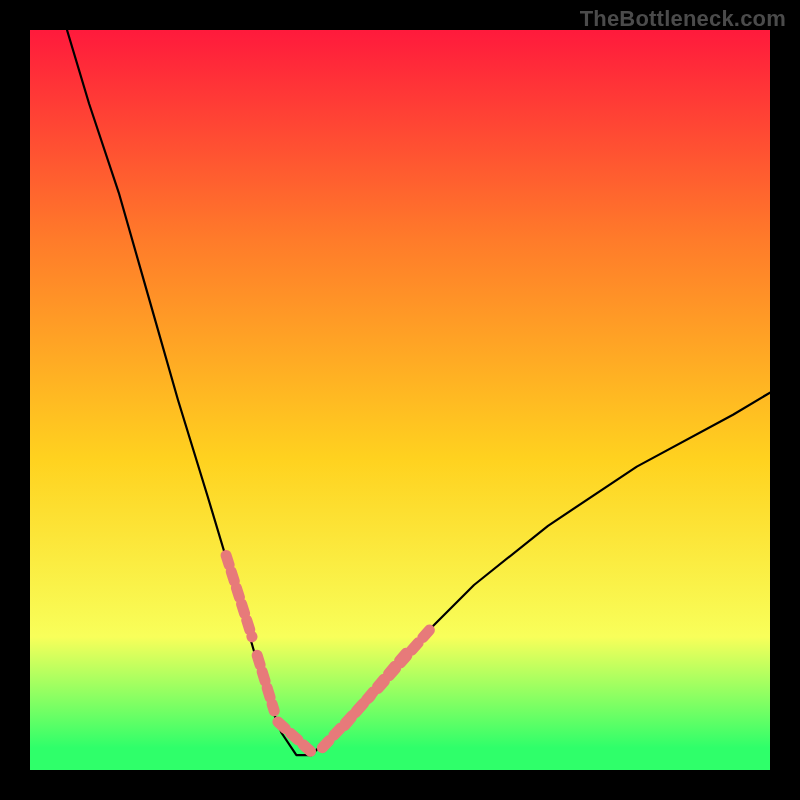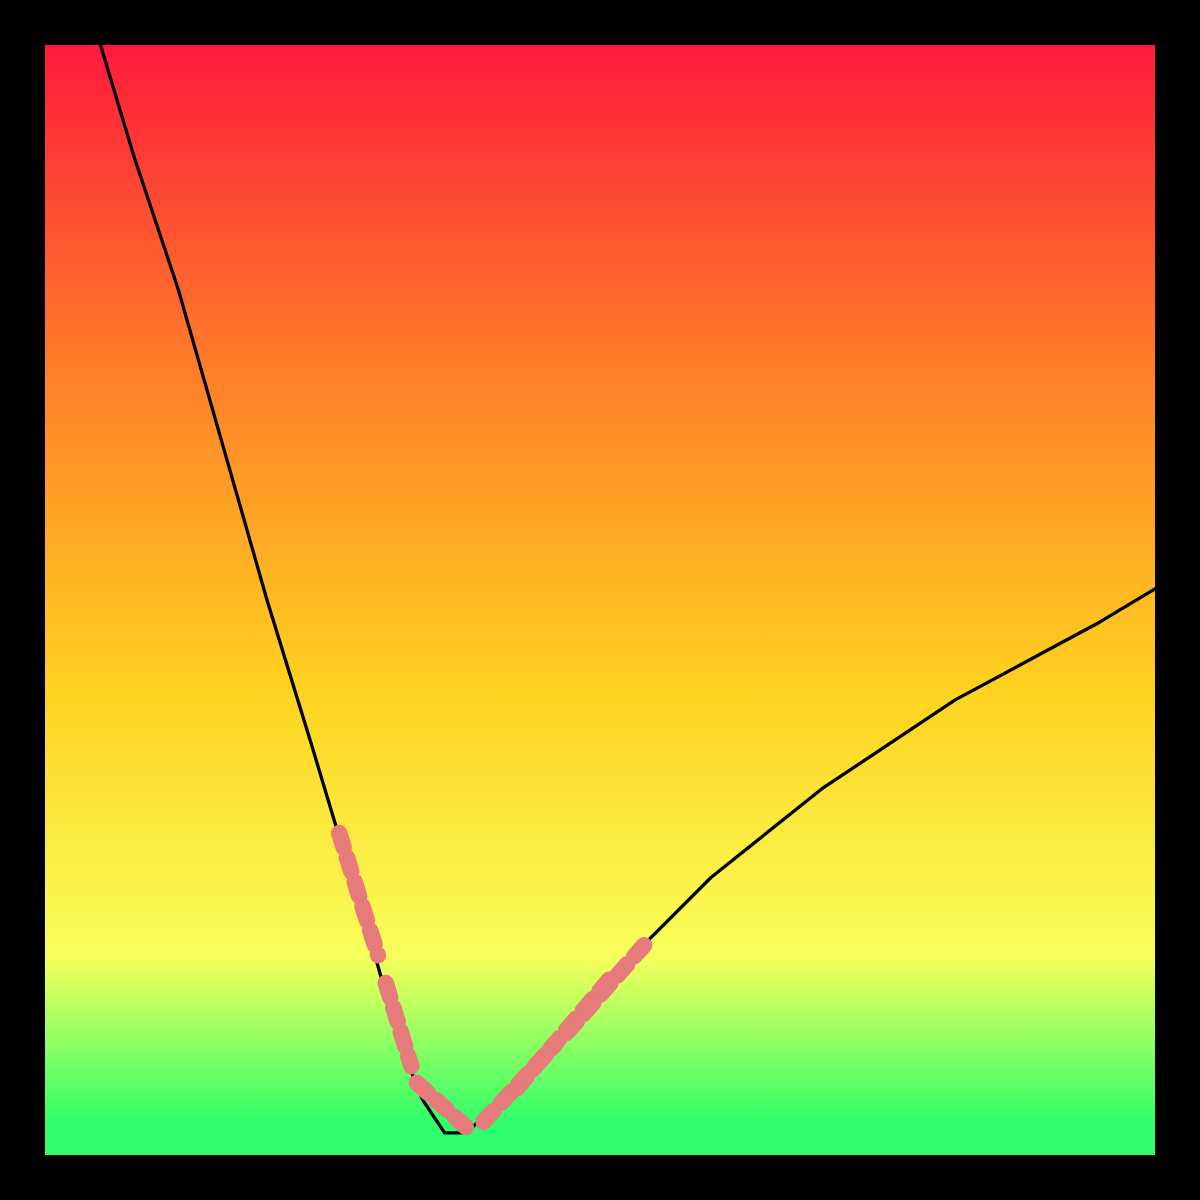--- a/index.html
+++ b/index.html
@@ -34,20 +34,21 @@
     height: 740px;
   }
   svg {
     display: block;
   }
 </style>
 </head>
 <body>
 <div class="frame">
 
+  <div class="watermark">TheBottleneck.com</div>
 
   <div class="plot-wrap">
     <svg id="chart-svg" width="740" height="740" viewBox="0 0 740 740">
         <defs>
           <linearGradient id="bg-grad" x1="0" y1="0" x2="0" y2="1">
             <stop offset="0%" stop-color="#ff1a3c"></stop>
             <stop offset="28.000000000000004%" stop-color="#ff7a2a"></stop>
             <stop offset="57.99999999999999%" stop-color="#ffd21f"></stop>
             <stop offset="82%" stop-color="#f8ff5a"></stop>
             <stop offset="97%" stop-color="#2fff6a"></stop>

